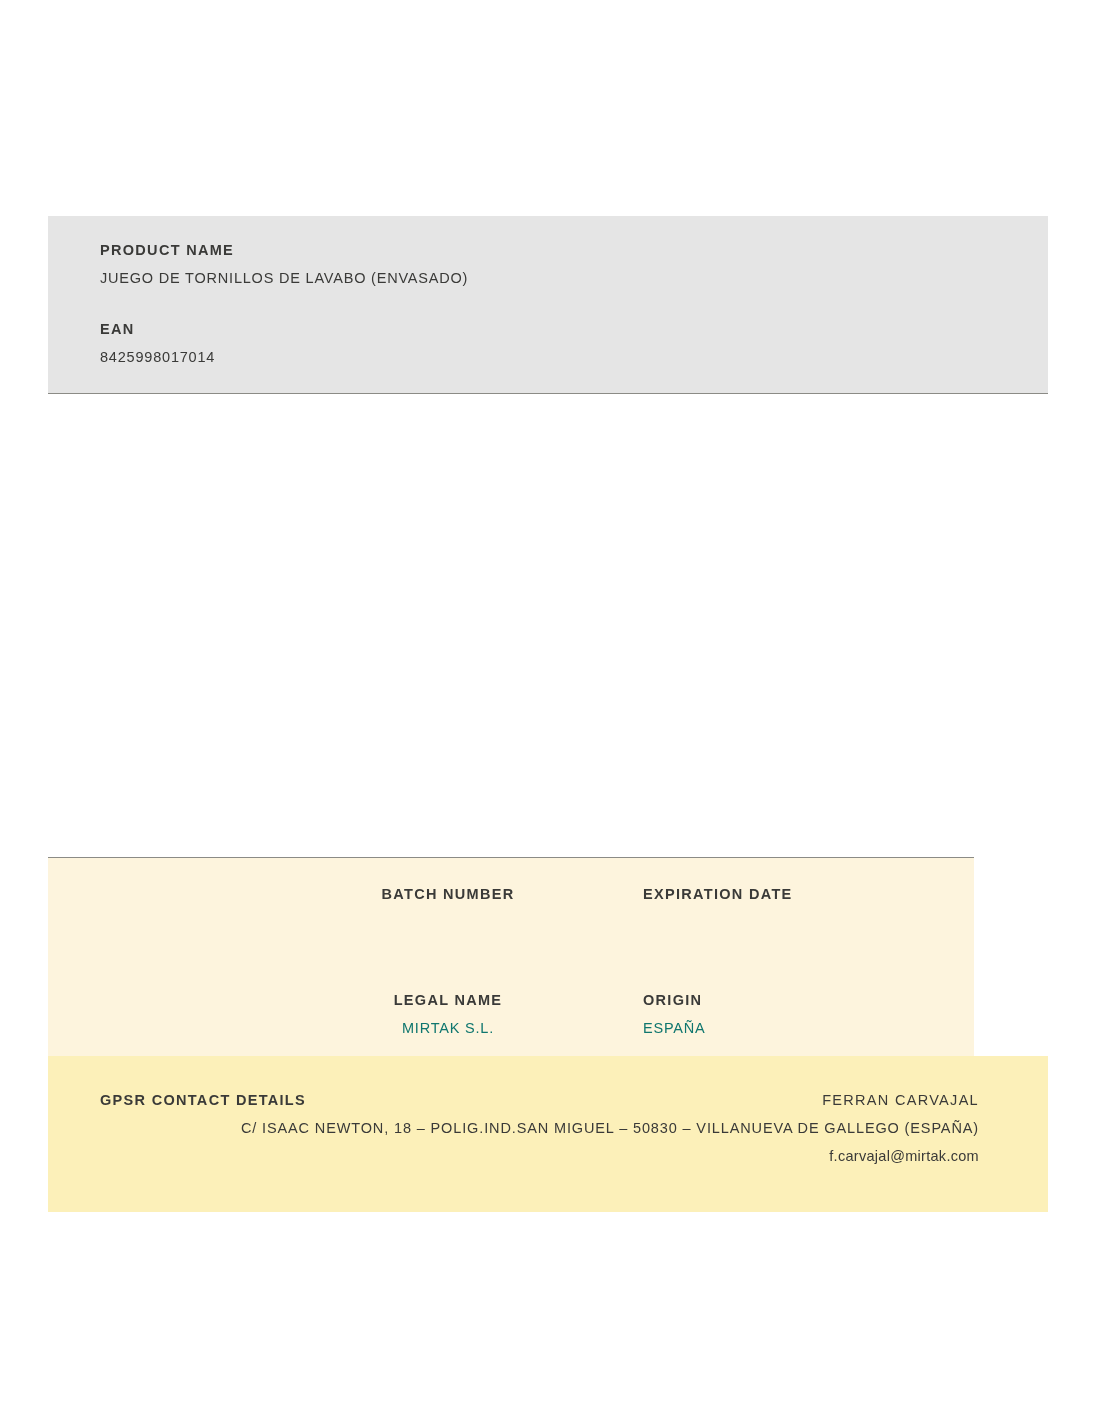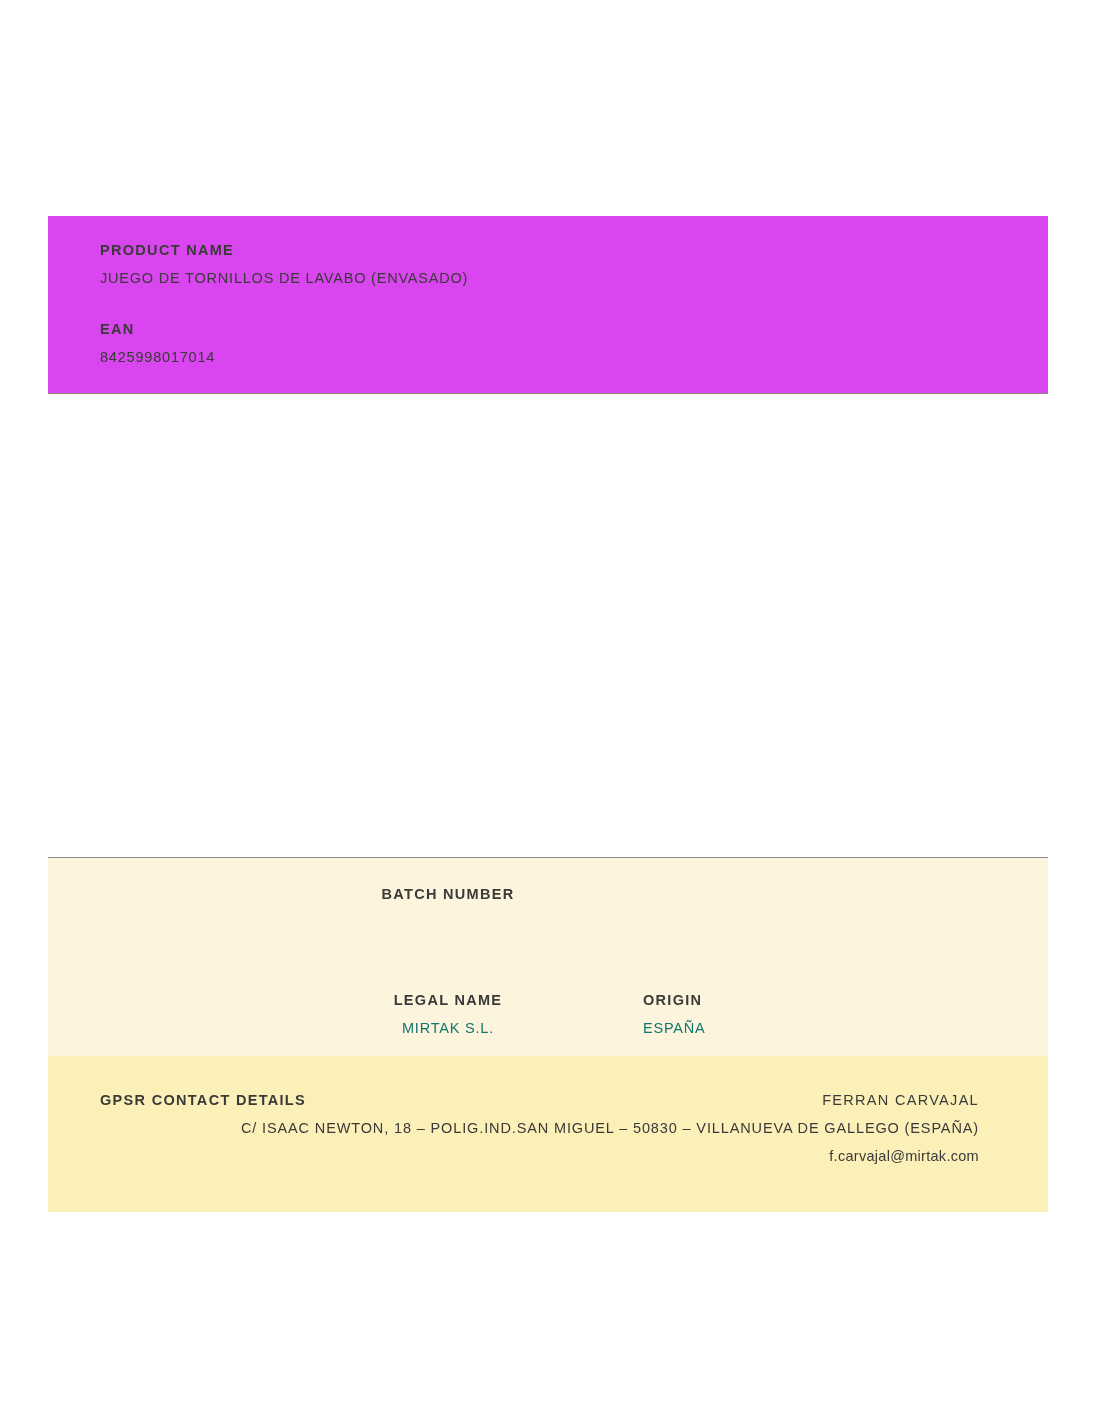--- a/index.html
+++ b/index.html
@@ -22,21 +22,21 @@
     height: 1422px;
     background: #ffffff;
   }
 
   
   .product-block {
     position: absolute;
     left: 48px;
     top: 216px;
     width: 1000px;
-    background: #d946ef;
+    background: #e5e5e5;
     border-bottom: 1px solid #8b8b86;
     box-sizing: border-box;
     padding: 26px 52px 28px 52px;
   }
 
   .field-label {
     font-size: 14.5px;
     font-weight: bold;
     letter-spacing: 0.09em;
     color: #3a3a38;
@@ -63,21 +63,21 @@
     width: 1000px;
     height: 460px;
     background: #ffffff;
   }
 
   
   .batch-block {
     position: absolute;
     left: 48px;
     top: 857px;
-    width: 1000px;
+    width: 926px;
     background: #fdf4dd;
     border-top: 1px solid #8b8b86;
     border-bottom: 1px solid #8b8b86;
     box-sizing: border-box;
     padding: 28px 0 26px 0;
   }
 
   .batch-row {
     display: flex;
     width: 100%;
@@ -161,20 +161,21 @@
   <div class="middle-gap"></div>
 
   <section class="batch-block">
     <div class="batch-row first">
       <div class="col-spacer"></div>
       <div class="col-a">
         <div class="cell-label">BATCH NUMBER</div>
         <div class="cell-value"></div>
       </div>
       <div class="col-b">
+        <div class="cell-label">EXPIRATION DATE</div>
         <div class="cell-value"></div>
       </div>
     </div>
     <div class="batch-row second">
       <div class="col-spacer"></div>
       <div class="col-a">
         <div class="cell-label">LEGAL NAME</div>
         <div class="cell-value">MIRTAK S.L.</div>
       </div>
       <div class="col-b">

